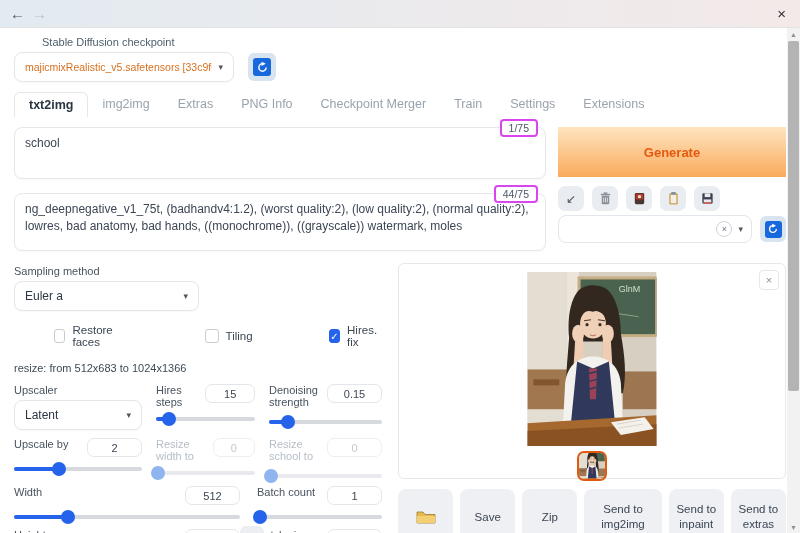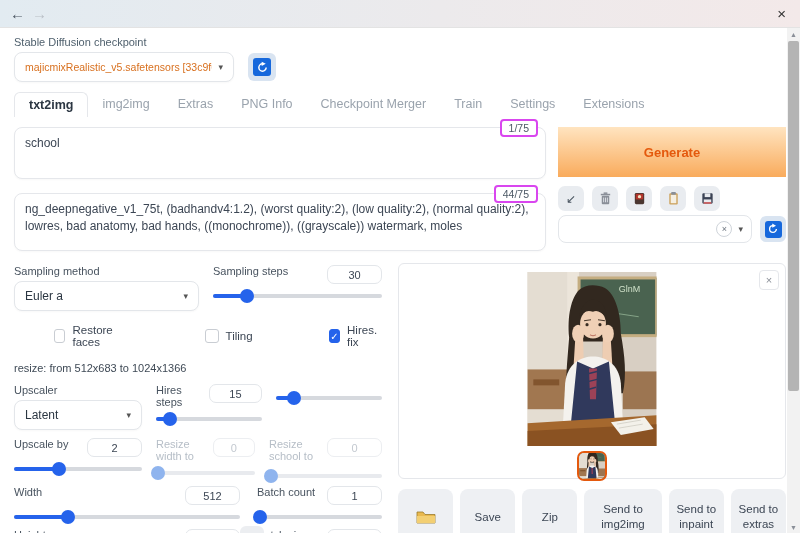--- a/index.html
+++ b/index.html
@@ -8,21 +8,21 @@
   .titlebar { height:28px; display:flex; align-items:center; padding:0 10px;
     background:linear-gradient(90deg,#e2ebf1 0%,#eceaec 55%,#f3e9e9 100%);
     border-bottom:1px solid #e3e3e3; }
   .nav-arrow { font-size:15px; color:#4a5560; width:22px; cursor:pointer; }
   .nav-arrow.fwd { color:#b9bfc6; }
   .titlebar .spacer { flex:1; }
   .win-close { font-size:15px; color:#333; cursor:pointer; padding:0 4px; }
 
   .content { position:relative; padding:8px 14px 0 14px; height:505px; overflow:hidden; }
 
-  .cp-label { font-size:11px; color:#50616e; margin-bottom:4px; }
+  .cp-label { font-size:11px; color:#50616e; margin-bottom:4px;margin-left:28px; }
   .cp-row { display:flex; align-items:center; gap:14px; }
   .cp-dd { width:220px; height:30px; border:1px solid #e3e6ea; border-radius:8px;
     display:flex; align-items:center; padding:0 10px; background:#fff; cursor:pointer;
     box-shadow:0 1px 2px rgba(0,0,0,.03); }
   .cp-dd .val { flex:1; font-size:10.5px; color:#d8701f; white-space:nowrap; overflow:hidden; }
   .caret { font-size:9px; color:#555; margin-left:6px; }
   .refresh-btn { width:28px; height:28px; background:#d9e4f1; border-radius:6px;
     display:flex; align-items:center; justify-content:center; cursor:pointer; }
   .refresh-btn .sq { width:18px; height:18px; background:#1668dc; border-radius:3px;
     display:flex; align-items:center; justify-content:center; }
@@ -297,30 +297,20 @@
     <div class="settings-col">
 
       <div class="samp-row">
         <div class="samp-method">
           <div class="lbl">Sampling method</div>
           <div class="dd">
             <span class="val">Euler a</span>
             <span class="caret">▾</span>
           </div>
         </div>
-        <div class="samp-steps">
-          <div class="lblrow">
-            <span class="lbl">Sampling steps</span>
-            <span class="numbox">30</span>
-          </div>
-          <div class="slider">
-            <div class="fill" style="width: 20%;"></div>
-            <div class="thumb" style="left: 20%;"></div>
-          </div>
-        </div>
       </div>
 
       <div class="check-row">
         <div class="check">
           <span class="box"></span>
           <span class="clbl">Restore faces</span>
         </div>
         <div class="check">
           <span class="box"></span>
           <span class="clbl">Tiling</span>
@@ -345,20 +335,24 @@
           <div class="lblrow">
             <span class="lbl">Hires steps</span>
             <span class="numbox">15</span>
           </div>
           <div class="slider">
             <div class="fill" style="width: 13%;"></div>
             <div class="thumb" style="left: 13%;"></div>
           </div>
         </div>
         <div class="hr-c3">
+          <div class="lblrow">
+            <span class="lbl" style="width:58px;">Denoising strength</span>
+            <span class="numbox">0.15</span>
+          </div>
           <div class="slider" style="margin-top:12px;">
             <div class="fill" style="width: 17%;"></div>
             <div class="thumb" style="left: 17%;"></div>
           </div>
         </div>
       </div>
 
       <div class="hires-row" style="margin-top:8px;">
         <div class="hr-c1">
           <div class="lblrow">

